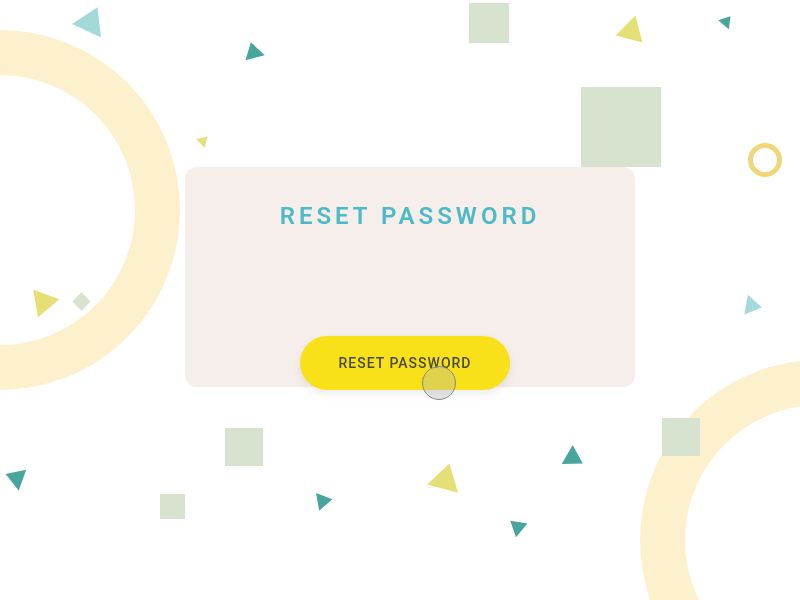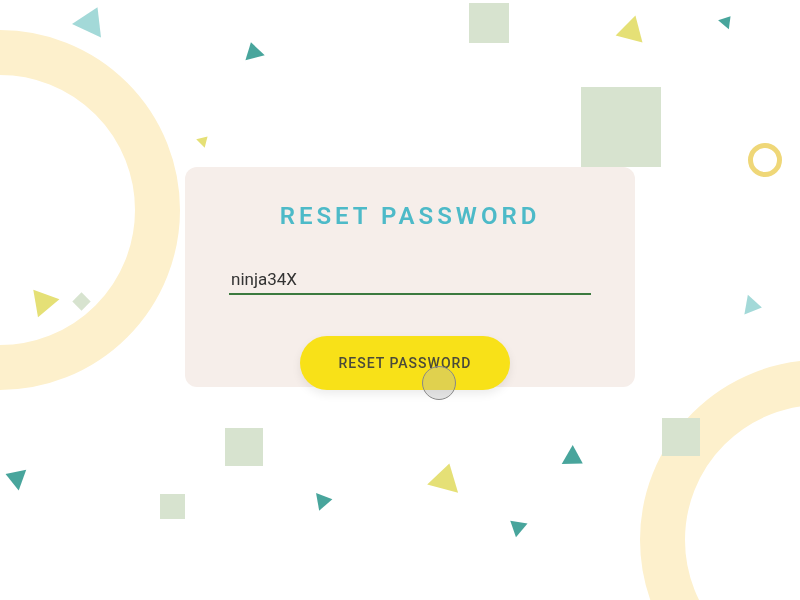--- a/index.html
+++ b/index.html
@@ -131,18 +131,17 @@
 <div class="tri" style="left:3px; top:468px; border-left:11px solid transparent; border-right:11px solid transparent; border-bottom:18px solid #48a59c; transform:rotate(-70deg);"></div>
 <div class="tri" style="left:316px; top:493px; border-left:9px solid transparent; border-right:9px solid transparent; border-bottom:15px solid #48a59c; transform:rotate(80deg);"></div>
 <div class="tri" style="left:430px; top:463px; border-left:16px solid transparent; border-right:16px solid transparent; border-bottom:26px solid #e5e076; transform:rotate(15deg);"></div>
 <div class="tri" style="left:507px; top:518px; border-left:9px solid transparent; border-right:9px solid transparent; border-bottom:15px solid #48a59c; transform:rotate(-50deg);"></div>
 <div class="tri" style="left:564px; top:450px; border-left:11px solid transparent; border-right:11px solid transparent; border-bottom:18px solid #48a59c; transform:rotate(120deg);"></div>
 <div class="tri" style="left:744px; top:298px; border-left:10px solid transparent; border-right:10px solid transparent; border-bottom:16px solid #a3d9d8; transform:rotate(100deg);"></div>
 <div class="tri" style="left:198px; top:135px; border-left:6px solid transparent; border-right:6px solid transparent; border-bottom:10px solid #e5e076; transform:rotate(45deg);"></div>
 
 <div class="card">
   <div class="card-title">RESET PASSWORD</div>
-  <input type="text" class="pw-input" value="ninja34X" style="">
 </div>
 
 <button class="update-btn">RESET PASSWORD</button>
 
 <div class="cursor-circle"></div>
 
 </body></html>

